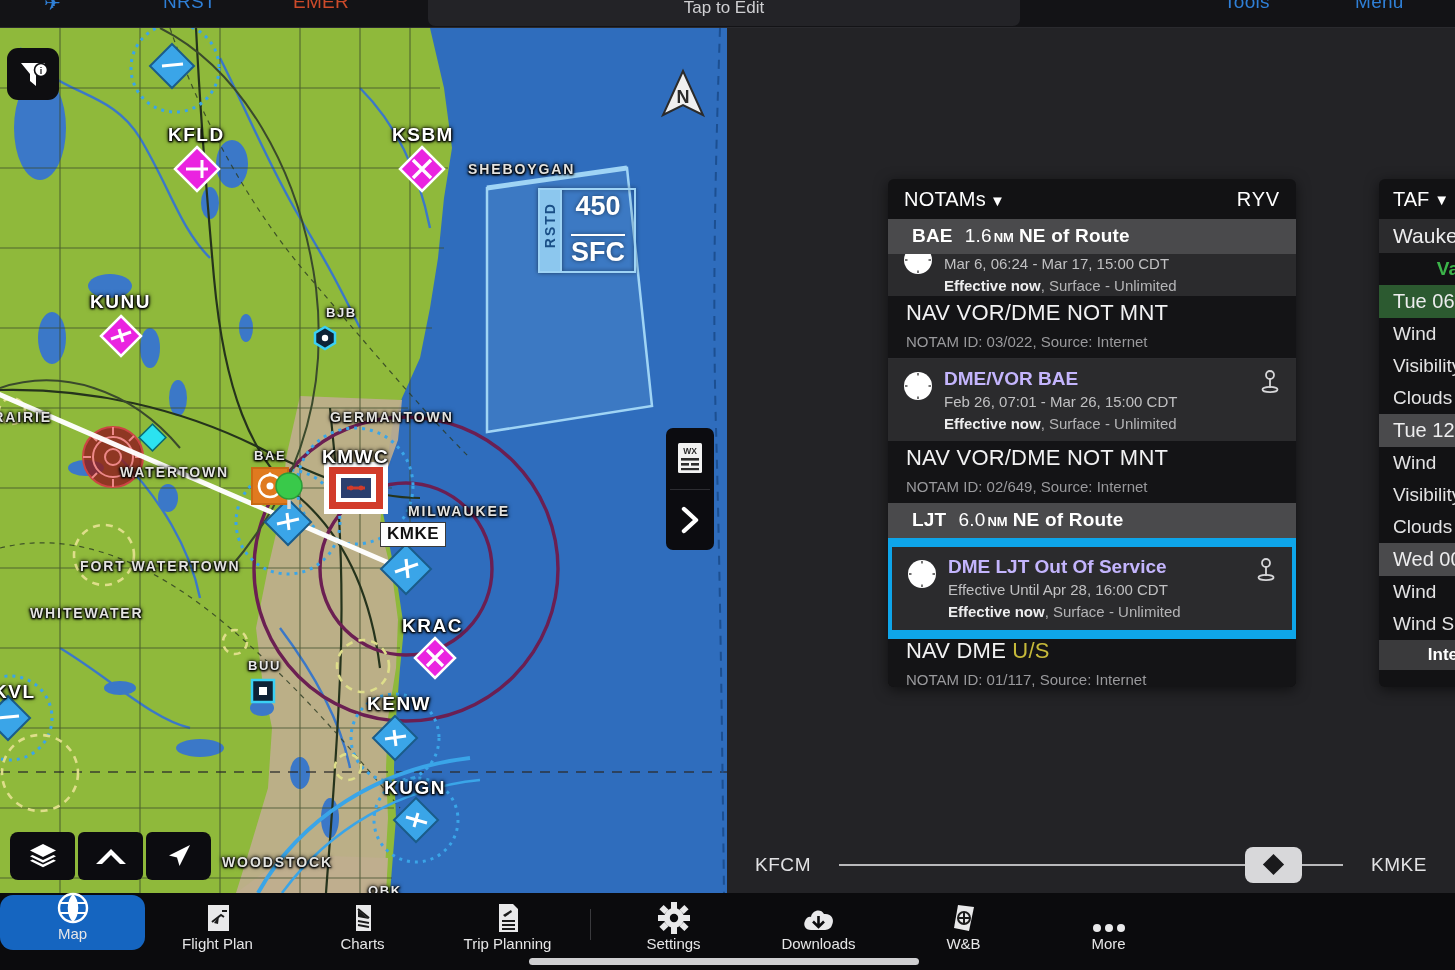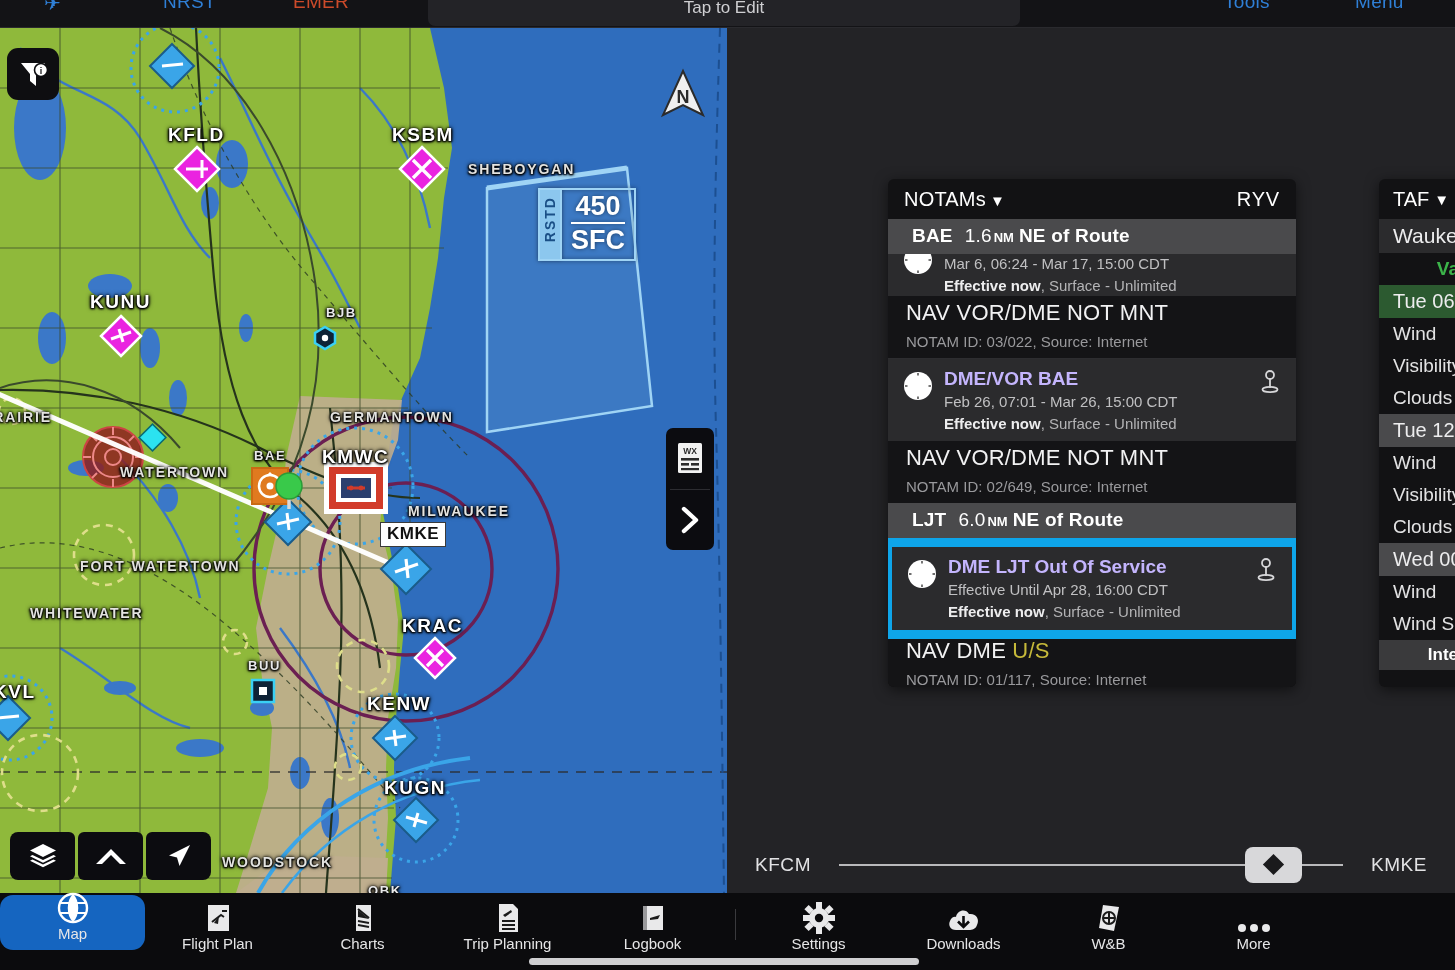--- a/index.html
+++ b/index.html
@@ -95,21 +95,21 @@
   .rstd .tab span {
     writing-mode:vertical-rl; transform:rotate(180deg);
     font-size:14px; font-weight:700; letter-spacing:2px; color:#1a4f86;
   }
   .rstd .body {
     border:2px solid #9fd4f5; padding:4px 9px 5px; margin-left:-2px;
     color:#fff; text-align:center;
   }
   .rstd .body .n1 {
     font-size:27px; font-weight:700; line-height:.95;
-    border-bottom:2px solid #fff; padding:0 2px 2px;
+    border-bottom:2px solid #fff; padding:0 2px 14px;
   }
   .rstd .body .n2 { font-size:27px; font-weight:700; line-height:1.05; padding-top:2px; }
 
   
   .rightpane {
     position:absolute; left:727px; top:28px; width:728px; height:865px;
     background:#232326;
   }
 
   
@@ -730,30 +730,20 @@
       <div class="ic">
         <svg width="32" height="32" viewBox="0 0 32 32">
           <path d="M7,2 H21 L26,7 V30 H7 Z" fill="#e9e9ea"></path>
           <path d="M11,13 L19,8 L20,10 L13,15 Z" fill="#1a1a1a"></path>
           <path d="M10,19 H23 M10,23 H23 M10,27 H23" stroke="#1a1a1a" stroke-width="1.8"></path>
         </svg>
       </div>
       <div class="lbl">Trip Planning</div>
     </div>
 
-    <div class="tab">
-      <div class="ic">
-        <svg width="32" height="32" viewBox="0 0 32 32">
-          <rect x="6" y="4" width="20" height="24" fill="#e9e9ea"></rect>
-          <rect x="6" y="4" width="4" height="24" fill="#9a9a9c"></rect>
-          <path d="M13,16 L23,13 L21,17 L13,18 Z" fill="#1a1a1a"></path>
-        </svg>
-      </div>
-      <div class="lbl">Logbook</div>
-    </div>
 
     <div class="tabdiv"></div>
 
     <div class="tab">
       <div class="ic">
         <svg width="32" height="32" viewBox="0 0 32 32">
           <g fill="#e9e9ea">
             <circle cx="16" cy="16" r="10"></circle>
             <rect x="13" y="0" width="6" height="7"></rect>
               <rect x="13" y="25" width="6" height="7"></rect>

